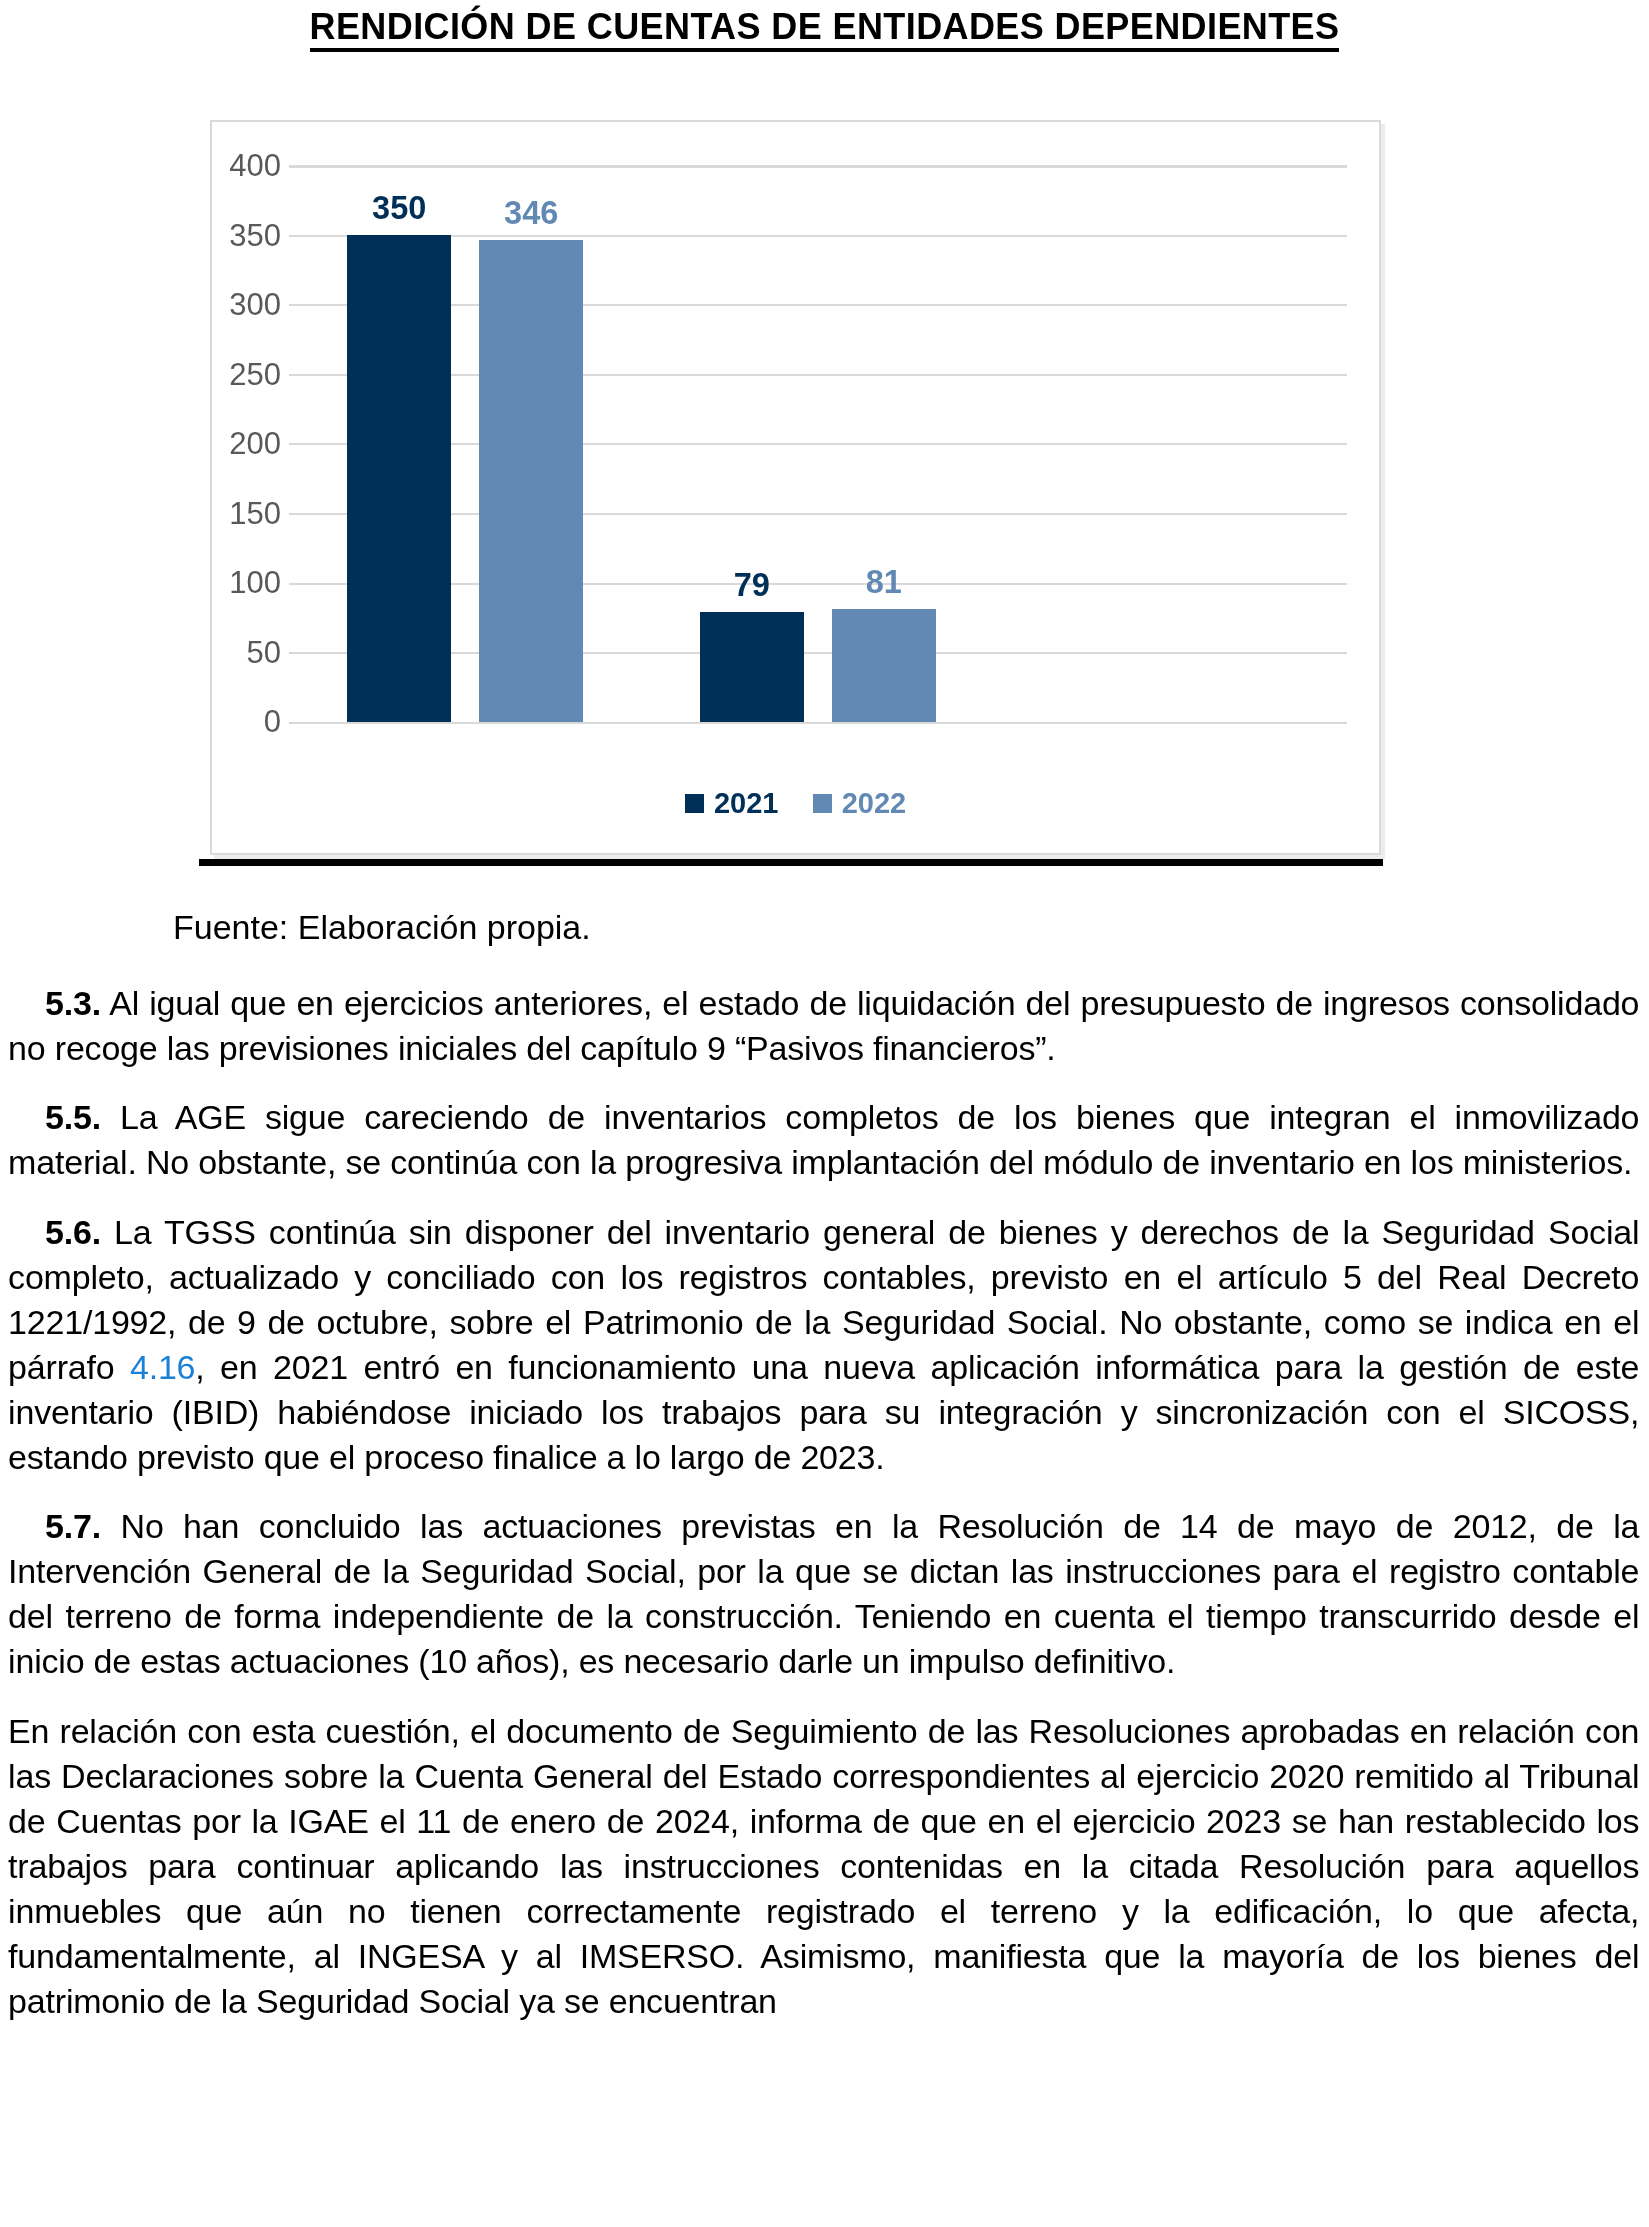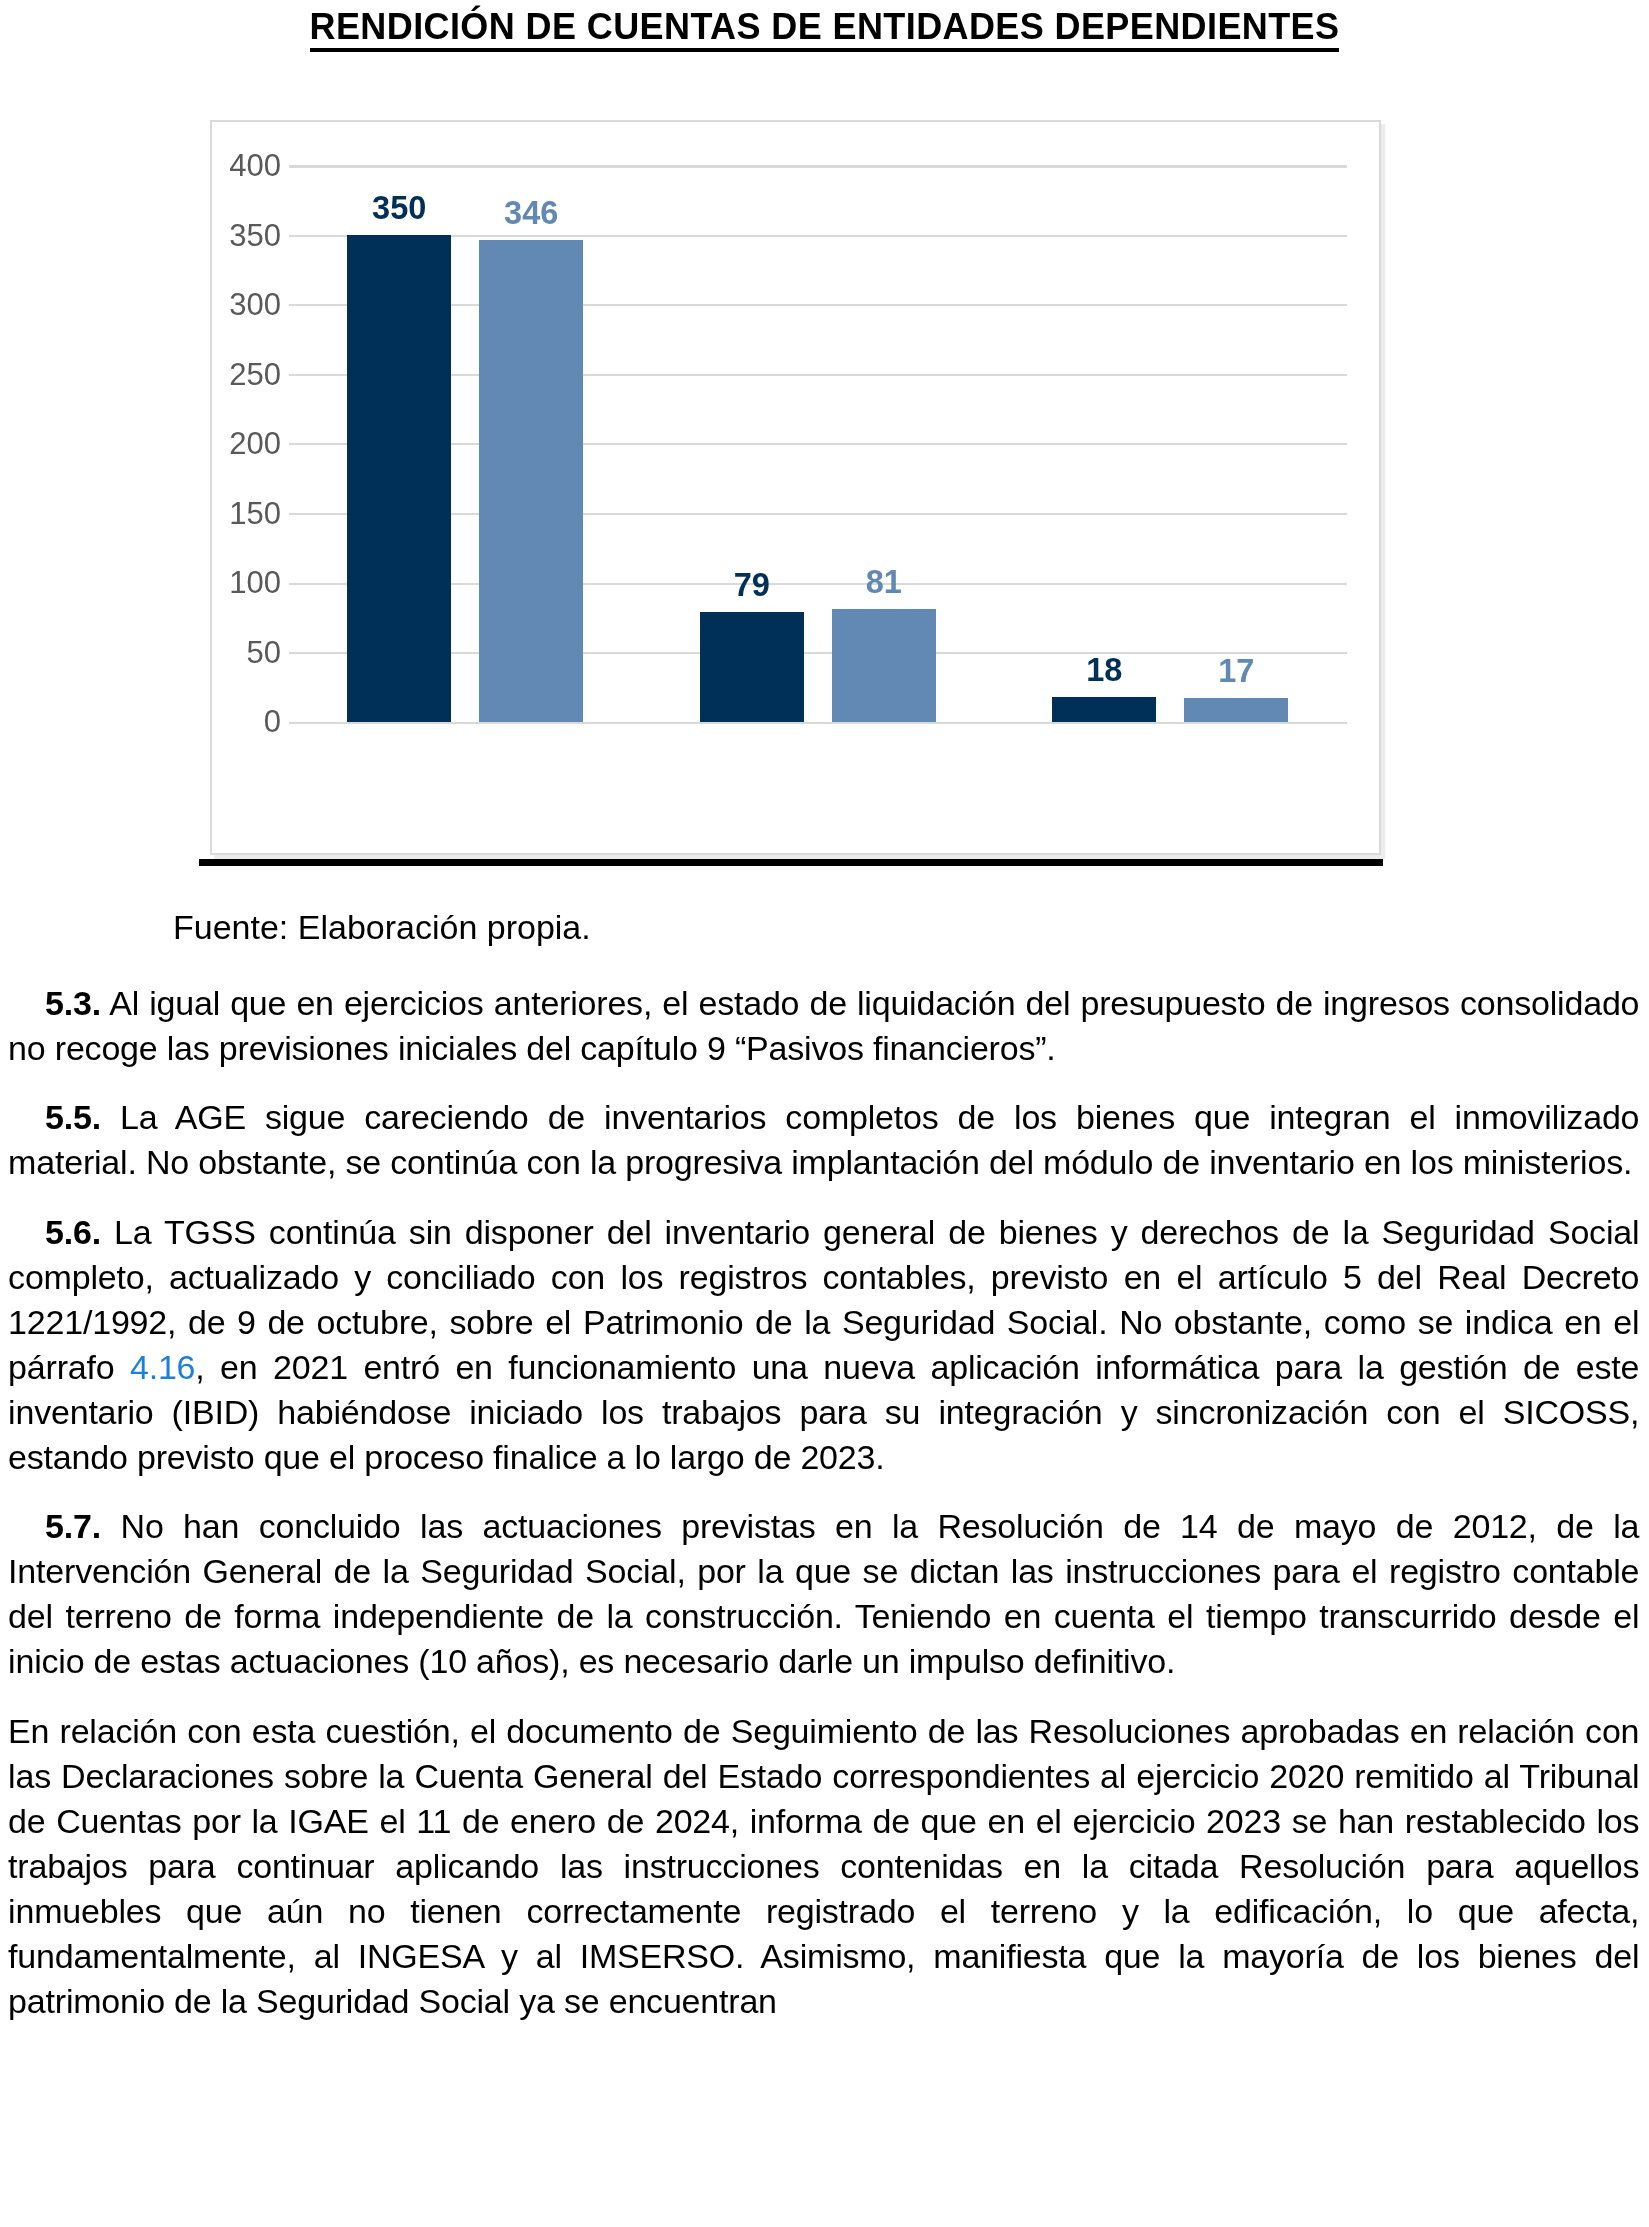--- a/index.html
+++ b/index.html
@@ -101,29 +101,29 @@
         <div class="group" style="left: 33.3333%; width: 33.3333%;">
           <div class="bar-col">
             <div class="bar-label" style="color: rgb(0, 47, 87);">79</div>
             <div class="bar" style="background: rgb(0, 47, 87); height: 110px;"></div>
           </div>
           <div class="bar-col">
             <div class="bar-label" style="color: rgb(97, 137, 180);">81</div>
             <div class="bar" style="background: rgb(97, 137, 180); height: 113px;"></div>
           </div>
         </div>
-        <div class="group" style="left: 66.6667%; width: 33.3333%;">
-          <div class="bar-col">
-            <div class="bar-label" style="color: rgb(0, 47, 87);">18</div>
-            <div class="bar" style="background: rgb(0, 47, 87); height: 25px;"></div>
-          </div>
-          <div class="bar-col">
-            <div class="bar-label" style="color: rgb(97, 137, 180);">17</div>
-            <div class="bar" style="background: rgb(97, 137, 180); height: 23.6px;"></div>
-          </div>
+      </div>
+    <div class="legend">
+        <div class="legend-item">
+          <div class="legend-swatch" style="background: rgb(0, 47, 87);"></div>
+          <div class="legend-label" style="color: rgb(0, 47, 87);">2021</div>
+        </div>
+        <div class="legend-item">
+          <div class="legend-swatch" style="background: rgb(97, 137, 180);"></div>
+          <div class="legend-label" style="color: rgb(97, 137, 180);">2022</div>
         </div>
       </div>
   </div>
 
   <div class="black-rule"></div>
 
   <div class="fuente">Fuente: Elaboración propia.</div>
 
   <div class="body-text">
       <p class="para"><span class="b">5.3.</span><span> Al igual que en ejercicios anteriores, el estado de liquidación del presupuesto de ingresos consolidado no recoge las previsiones iniciales del capítulo 9 “Pasivos financieros”.</span></p>

